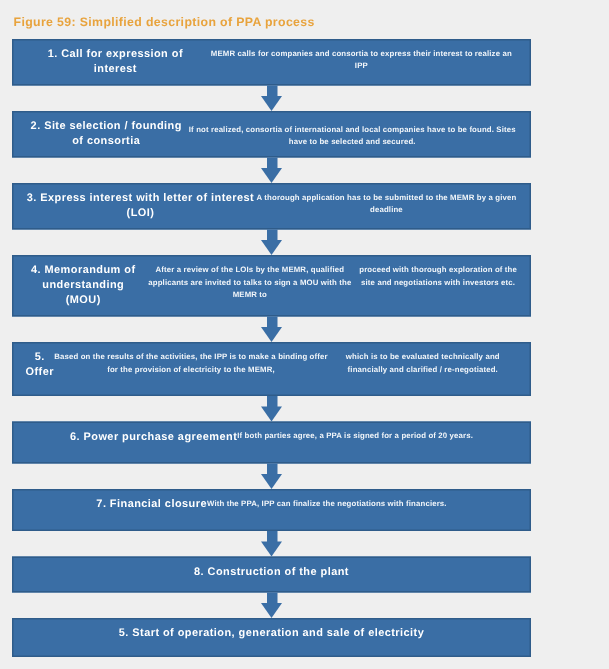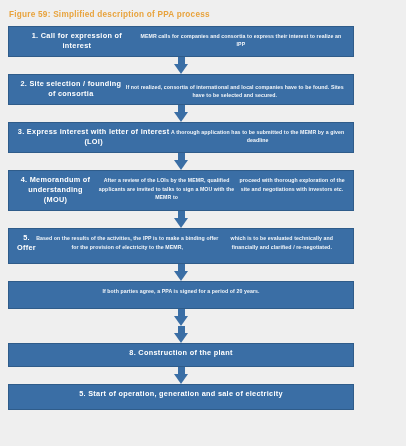--- a/index.html
+++ b/index.html
@@ -155,28 +155,33 @@
       <div class="step-desc two-line">Based on the results of the activities, the IPP is to make a binding offer for the provision of electricity to the MEMR,</div>
       <div class="step-desc two-line">which is to be evaluated technically and financially and clarified / re-negotiated.</div>
     </div>
 
     <div class="connector">
       <div class="stem"></div>
       <div class="head"></div>
     </div>
 
     <div class="step h6">
+      <div class="step-title">6. Power purchase agreement</div>
       <div class="step-desc">If both parties agree, a PPA is signed for a period of 20 years.</div>
     </div>
 
     <div class="connector">
       <div class="stem"></div>
       <div class="head"></div>
     </div>
 
+    <div class="step h7">
+      <div class="step-title">7. Financial closure</div>
+      <div class="step-desc">With the PPA, IPP can finalize the negotiations with financiers.</div>
+    </div>
 
     <div class="connector">
       <div class="stem"></div>
       <div class="head"></div>
     </div>
 
     <div class="step h8">
       <div class="step-title">8. Construction of the plant</div>
     </div>
 

